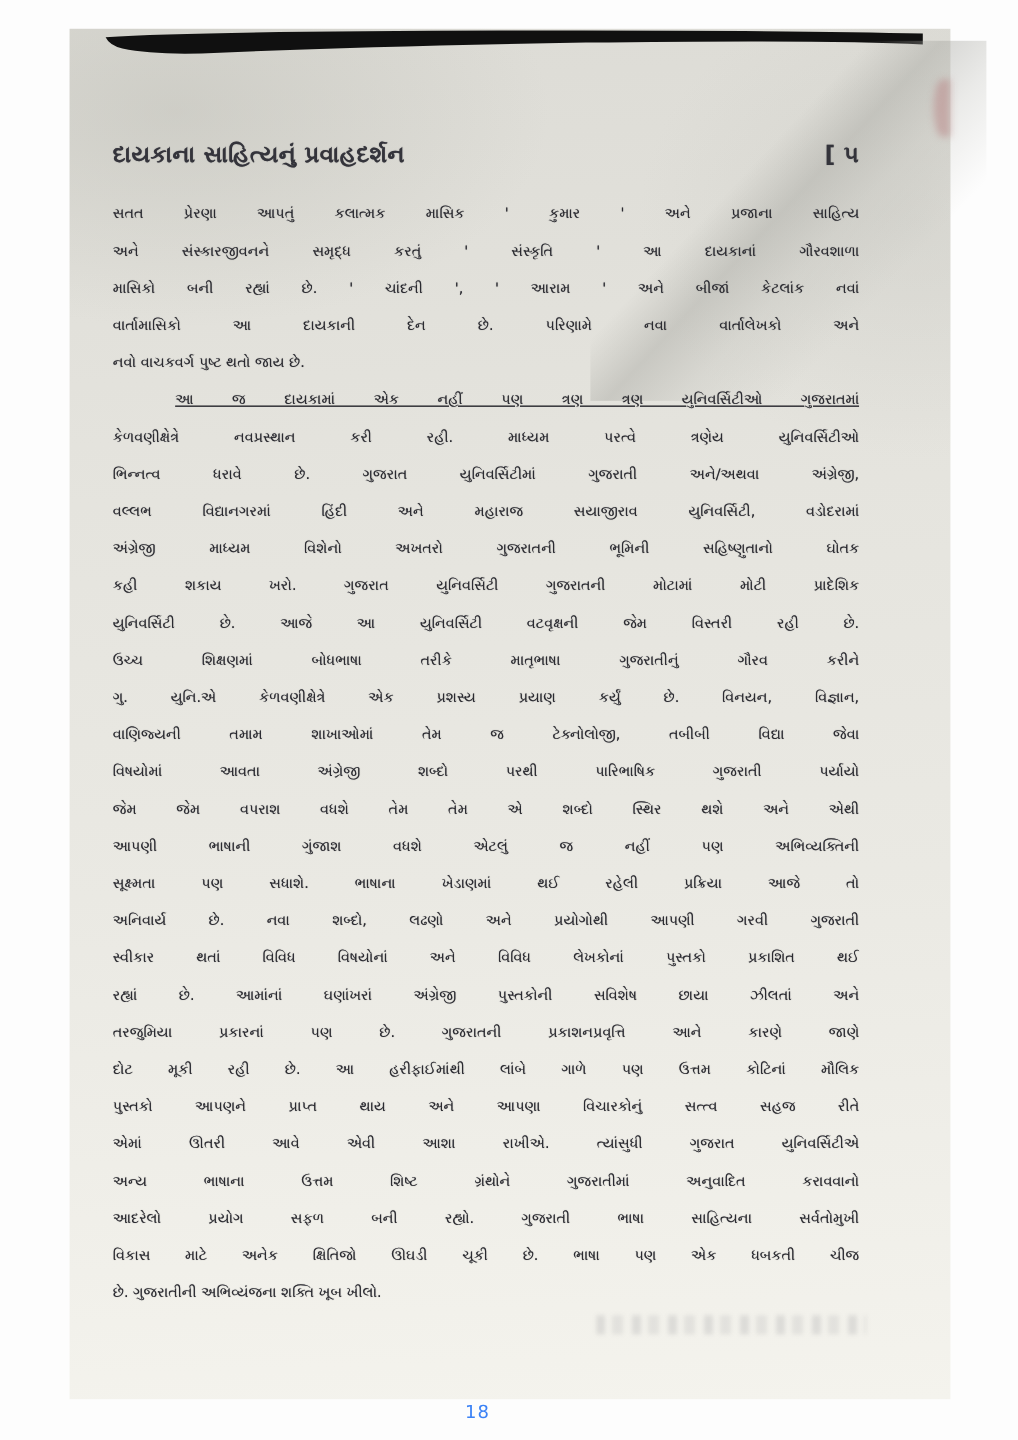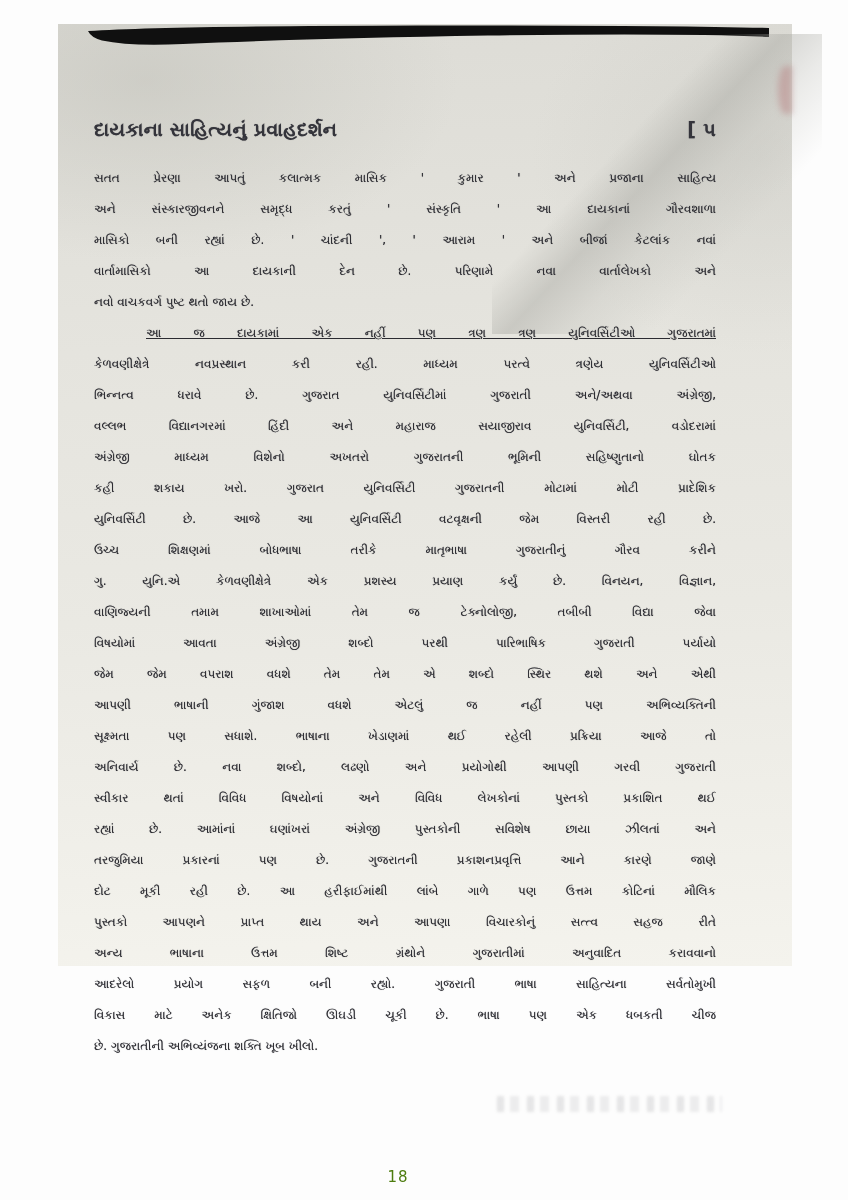--- a/index.html
+++ b/index.html
@@ -9,21 +9,21 @@
     background: #ffffff;
     position: relative;
     overflow: hidden;
   }
   .canvas { position: absolute; inset: 0; background: #fdfdfd; }
 
   
   .page {
     position: absolute;
     left: 58px; top: 24px;
-    width: 734px; height: 942px;
+    width: 734px; height: 1142px;
     background:
       radial-gradient(520px 300px at 12% 6%, rgba(186,186,178,0.45), rgba(186,186,178,0) 60%),
       radial-gradient(420px 360px at 96% 14%, rgba(196,196,190,0.35), rgba(196,196,190,0) 55%),
       linear-gradient(178deg, #dddcd6 0%, #e5e4de 34%, #eae9e3 62%, #f0efe9 85%, #f4f3ed 100%);
   }
 
   
   .scan-edge { position: absolute; top: 0; left: 0; width: 100%; height: 36px; }
 
   
@@ -77,21 +77,21 @@
       rgba(110,110,118,0.30) 0 7px, rgba(110,110,118,0) 7px 13px,
       rgba(110,110,118,0.22) 13px 22px, rgba(110,110,118,0) 22px 30px);
     filter: blur(1.6px);
     opacity: 0.55;
   }
 
   
   .footer {
     position: absolute; top: 1168px; left: 0; width: 796px;
     text-align: center;
-    font-size: 15px; color: #4d7c0f;
+    font-size: 15px; color: #3b82f6;
     letter-spacing: 1px;
   }
 </style>
 </head>
 <body>
 
 <div class="canvas">
 
   <div class="page">
 
@@ -133,20 +133,21 @@
           <div class="line">વિષયોમાં આવતા અંગ્રેજી શબ્દો પરથી પારિભાષિક ગુજરાતી પર્યાયો</div>
           <div class="line">જેમ જેમ વપરાશ વધશે તેમ તેમ એ શબ્દો સ્થિર થશે અને એથી</div>
           <div class="line">આપણી ભાષાની ગુંજાશ વધશે એટલું જ નહીં પણ અભિવ્યક્તિની</div>
           <div class="line">સૂક્ષ્મતા પણ સધાશે. ભાષાના ખેડાણમાં થઈ રહેલી પ્રક્રિયા આજે તો</div>
           <div class="line">અનિવાર્ય છે. નવા શબ્દો, લઢણો અને પ્રયોગોથી આપણી ગરવી ગુજરાતી</div>
           <div class="line">સ્વીકાર થતાં વિવિધ વિષયોનાં અને વિવિધ લેખકોનાં પુસ્તકો પ્રકાશિત થઈ</div>
           <div class="line">રહ્યાં છે. આમાંનાં ઘણાંખરાં અંગ્રેજી પુસ્તકોની સવિશેષ છાયા ઝીલતાં અને</div>
           <div class="line">તરજુમિયા પ્રકારનાં પણ છે. ગુજરાતની પ્રકાશનપ્રવૃત્તિ આને કારણે જાણે</div>
           <div class="line">દોટ મૂકી રહી છે. આ હરીફાઈમાંથી લાંબે ગાળે પણ ઉત્તમ કોટિનાં મૌલિક</div>
           <div class="line">પુસ્તકો આપણને પ્રાપ્ત થાય અને આપણા વિચારકોનું સત્ત્વ સહજ રીતે</div>
+          <div class="line">એમાં ઊતરી આવે એવી આશા રાખીએ. ત્યાંસુધી ગુજરાત યુનિવર્સિટીએ</div>
           <div class="line">અન્ય ભાષાના ઉત્તમ શિષ્ટ ગ્રંથોને ગુજરાતીમાં અનુવાદિત કરાવવાનો</div>
           <div class="line">આદરેલો પ્રયોગ સફળ બની રહ્યો. ગુજરાતી ભાષા સાહિત્યના સર્વતોમુખી</div>
           <div class="line">વિકાસ માટે અનેક ક્ષિતિજો ઊઘડી ચૂકી છે. ભાષા પણ એક ધબકતી ચીજ</div>
           <div class="line para-last">છે. ગુજરાતીની અભિવ્યંજના શક્તિ ખૂબ ખીલો.</div>
         </div>
     </div>
 
     <div class="ghost-marks"></div>
 
   </div>

